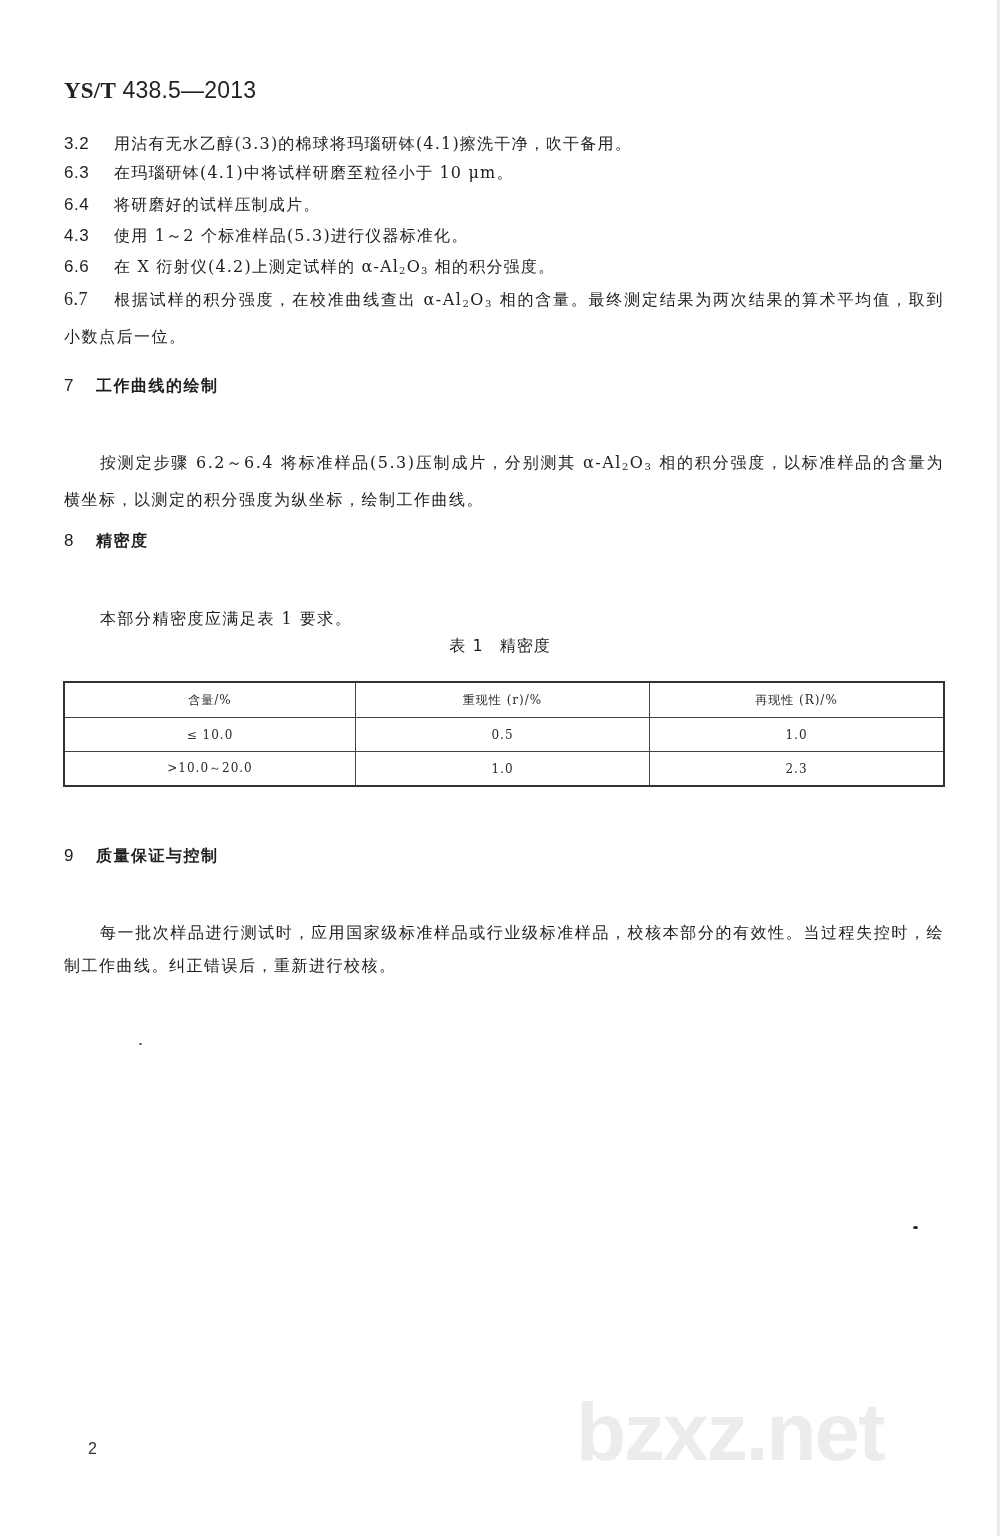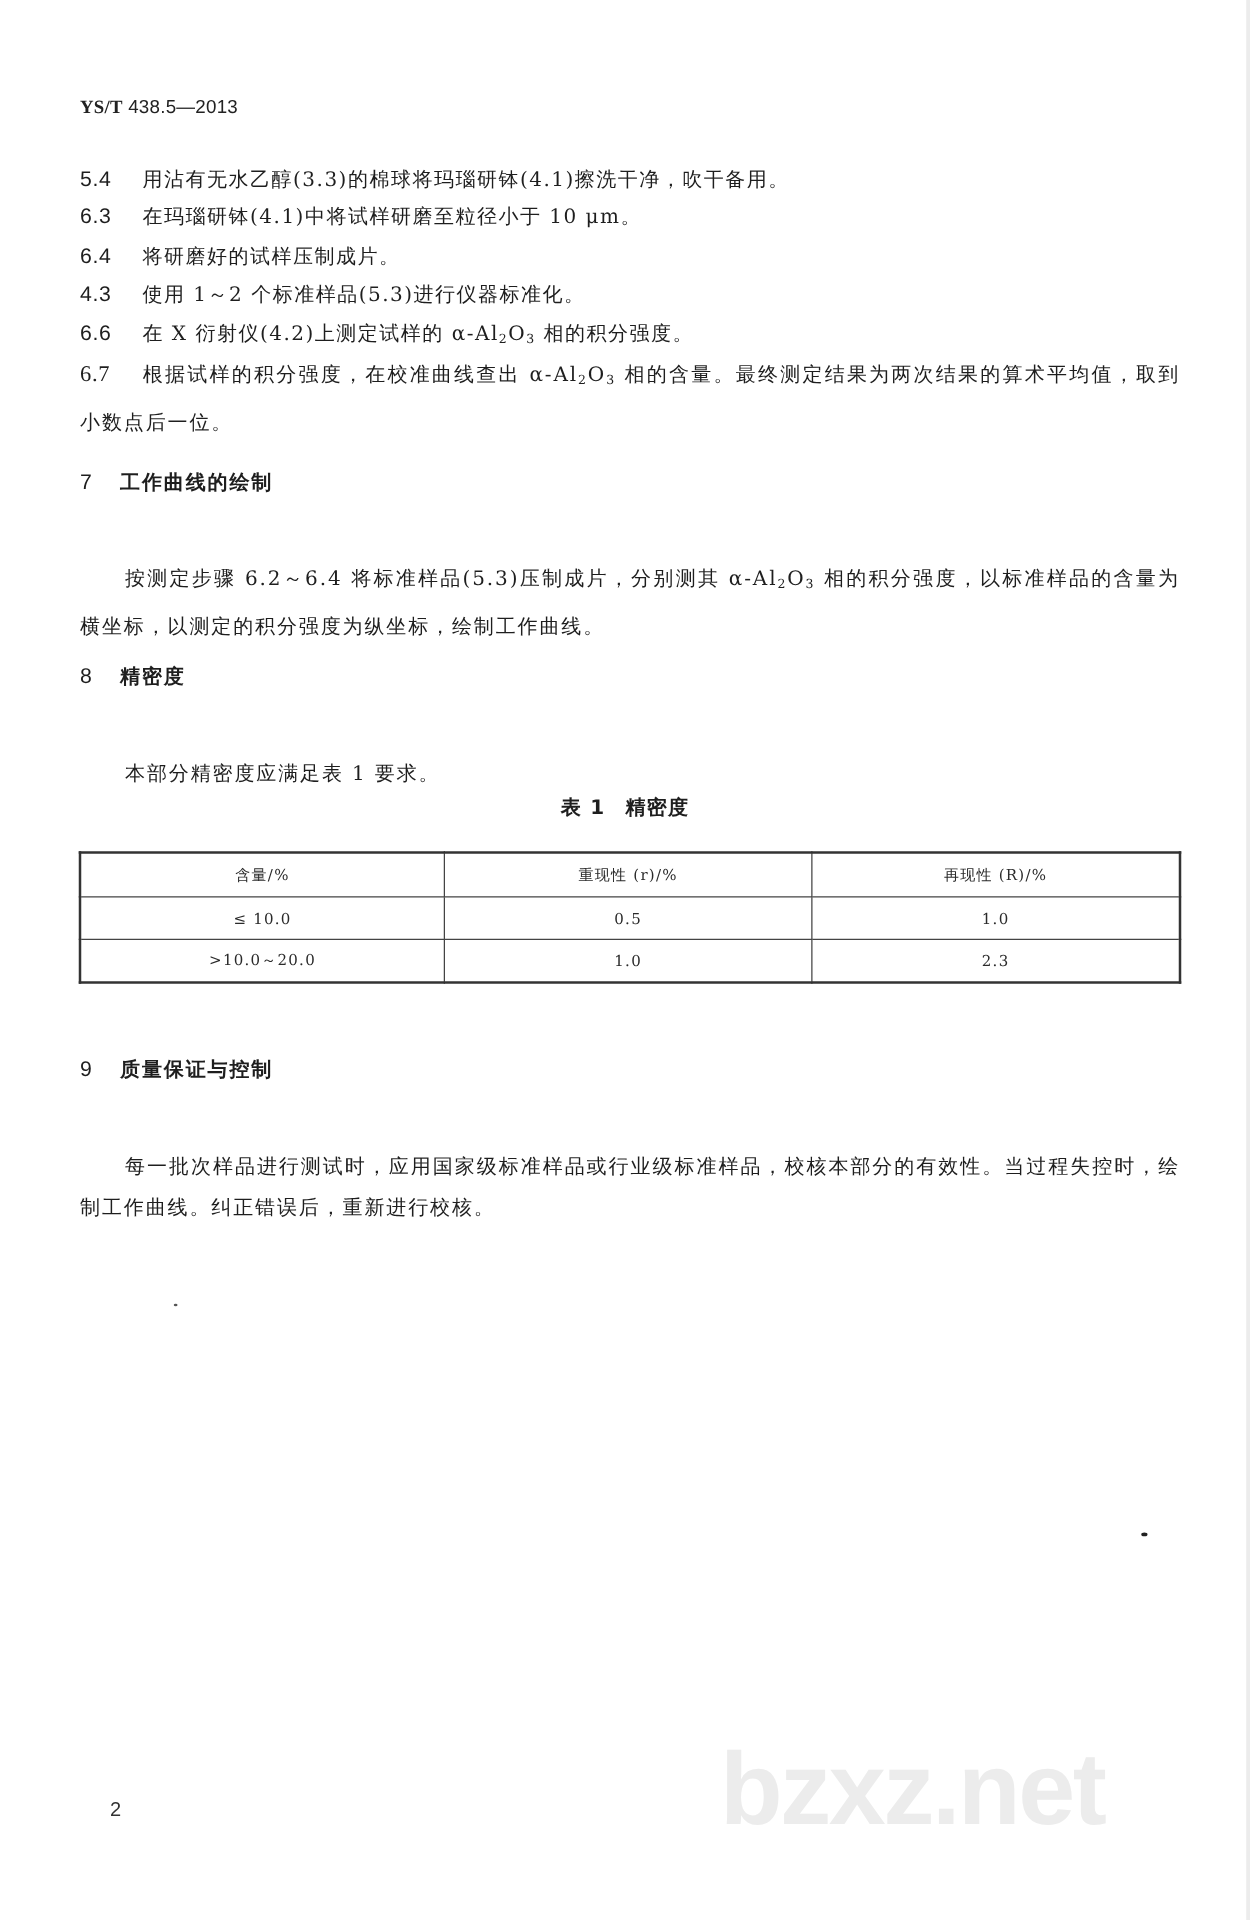--- a/index.html
+++ b/index.html
@@ -2,31 +2,31 @@
 <html><head>
   <meta charset="utf-8">
   <style>
     html, body { margin: 0; padding: 0; }
     body {
       width: 1000px; height: 1536px; background: #ffffff; position: relative; overflow: hidden;
       font-family: "DejaVu Serif", "Liberation Serif", serif; color: #1e1e1e;
     }
     .page-edge { position: absolute; top: 0; right: 0; width: 3px; height: 1536px; background: #ececec; }
     .abs { position: absolute; white-space: nowrap; }
-    .header-code { left: 64px; top: 77px; font-family: "Liberation Sans", "DejaVu Sans", sans-serif; font-size: 15px; color: #222; letter-spacing: 0.2px; }
+    .header-code { left: 64px; top: 77px; font-family: "Liberation Sans", "DejaVu Sans", sans-serif; font-size: 23px; color: #222; letter-spacing: 0.2px; }
     .header-code b { font-family: "Liberation Serif", serif; font-weight: bold; }
     .para { font-size: 16px; line-height: 26px; letter-spacing: 1.2px; }
     .step { left: 64px; }
     .step .num { display: inline-block; width: 50px; font-family: "Liberation Sans", "DejaVu Sans", sans-serif; font-size: 17px; letter-spacing: 0.5px; }
     .step .txt { font-size: 16px; }
     .sec-title { left: 64px; font-family: "DejaVu Sans", "Liberation Sans", sans-serif; font-weight: bold; font-size: 16px; letter-spacing: 1.5px; }
     .sec-title .num { display: inline-block; width: 32px; font-weight: normal; font-family: "Liberation Sans", sans-serif; font-size: 17px; }
     .body-text { left: 64px; width: 880px; white-space: normal; font-size: 16px; line-height: 33px; letter-spacing: 1.5px; text-align: justify; }
     .indent { text-indent: 36px; margin-top: 14px; }
-    .table-caption { left: 0; width: 1000px; text-align: center; top: 636px; font-family: "DejaVu Sans", sans-serif; font-weight: bold; font-size: 16px; letter-spacing: 1px; }
+    .table-caption { left: 0; width: 1000px; text-align: center; top: 636px; font-family: "DejaVu Sans", sans-serif; font-weight: normal; font-size: 16px; letter-spacing: 1px; }
     .table-caption span { margin: 0 8px; }
     table.prec { position: absolute; left: 63px; top: 681px; width: 882px; border-collapse: collapse; border: 2px solid #333; }
     table.prec th, table.prec td { border: 1px solid #444; height: 33px; padding: 0; text-align: center; font-size: 12px; font-weight: normal; letter-spacing: 1px; color: #2a2a2a; }
     table.prec th { height: 34px; }
     table.prec th.c1, table.prec td.c1 { width: 290px; }
     table.prec th.c2, table.prec td.c2 { width: 293px; }
     .page-num { left: 88px; top: 1440px; font-family: "Liberation Sans", sans-serif; font-size: 16px; color: #333; }
     .watermark { left: 576px; top: 1385px; font-family: "Liberation Sans", "DejaVu Sans", sans-serif; font-weight: bold; font-size: 82px; color: #ececec; letter-spacing: -2px; }
     .speck { position: absolute; background: #555; border-radius: 50%; }
     sub { font-size: 10px; vertical-align: -2px; }
@@ -35,21 +35,21 @@
 <body>
 
 <div class="page-edge"></div>
 
 <div class="abs header-code">
   <b>YS/T</b>
   <span>438.5—2013</span>
 </div>
 
 <div class="abs step para" style="top:131px;">
-  <span class="num">5.4</span><span class="txt">用沾有无水乙醇(3.3)的棉球将玛瑙研钵(4.1)擦洗干净，吹干备用。</span>
+  <span class="num">3.2</span><span class="txt">用沾有无水乙醇(3.3)的棉球将玛瑙研钵(4.1)擦洗干净，吹干备用。</span>
 </div>
 <div class="abs step para" style="top:160px;">
   <span class="num">6.3</span><span class="txt">在玛瑙研钵(4.1)中将试样研磨至粒径小于 10 μm。</span>
 </div>
 <div class="abs step para" style="top:192px;">
   <span class="num">6.4</span><span class="txt">将研磨好的试样压制成片。</span>
 </div>
 <div class="abs step para" style="top:223px;">
   <span class="num">4.3</span><span class="txt">使用 1～2 个标准样品(5.3)进行仪器标准化。</span>
 </div>

